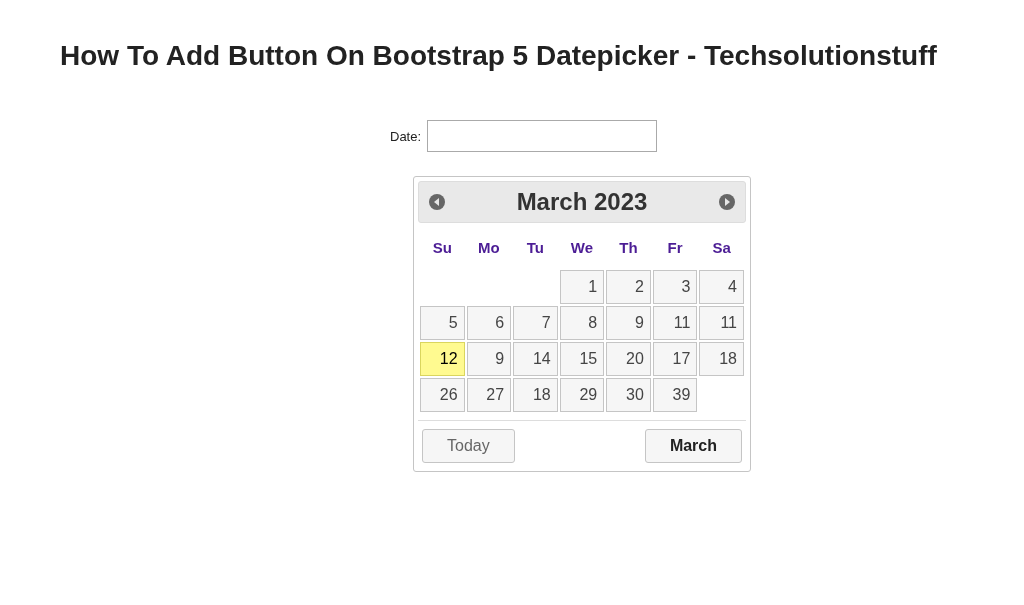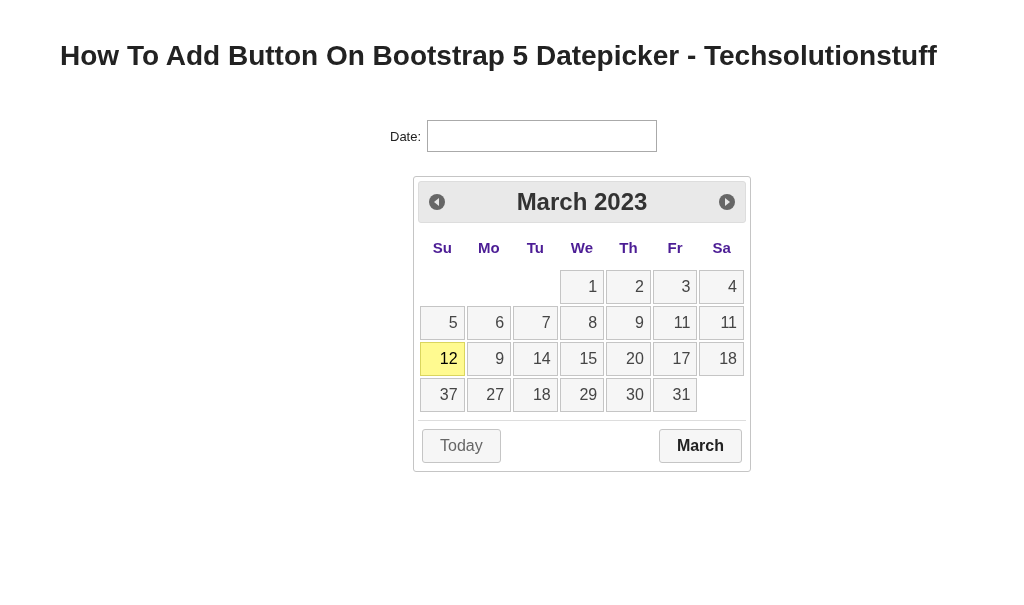--- a/index.html
+++ b/index.html
@@ -147,21 +147,21 @@
       padding: 8px 4px 4px 4px;
       margin-top: 6px;
       display: flex;
       justify-content: space-between;
       align-items: center;
     }
     .dp-btn {
       border: 1px solid #c5c5c5;
       background: #f6f6f6;
       border-radius: 3px;
-      padding: 7px 17px;
+      padding: 7px 24px;
       font-size: 16px;
       color: #666;
       cursor: pointer;
       font-family: inherit;
     }
     .dp-btn.primary {
       color: #222;
       font-weight: 700;
     }
   </style>
@@ -264,36 +264,36 @@
             </td>
             <td>
               <a class="dp-day">17</a>
             </td>
             <td>
               <a class="dp-day">18</a>
             </td>
           </tr>
           <tr>
             <td>
-              <a class="dp-day">37</a>
+              <a class="dp-day">26</a>
             </td>
             <td>
               <a class="dp-day">27</a>
             </td>
             <td>
               <a class="dp-day">18</a>
             </td>
             <td>
               <a class="dp-day">29</a>
             </td>
             <td>
               <a class="dp-day">30</a>
             </td>
             <td>
-              <a class="dp-day">31</a>
+              <a class="dp-day">39</a>
             </td>
             <td>
               <a class="dp-day empty">&nbsp;</a>
             </td>
           </tr>
         </tbody>
     </table>
 
     <div class="dp-buttonpane">
       <button class="dp-btn">Today</button>

